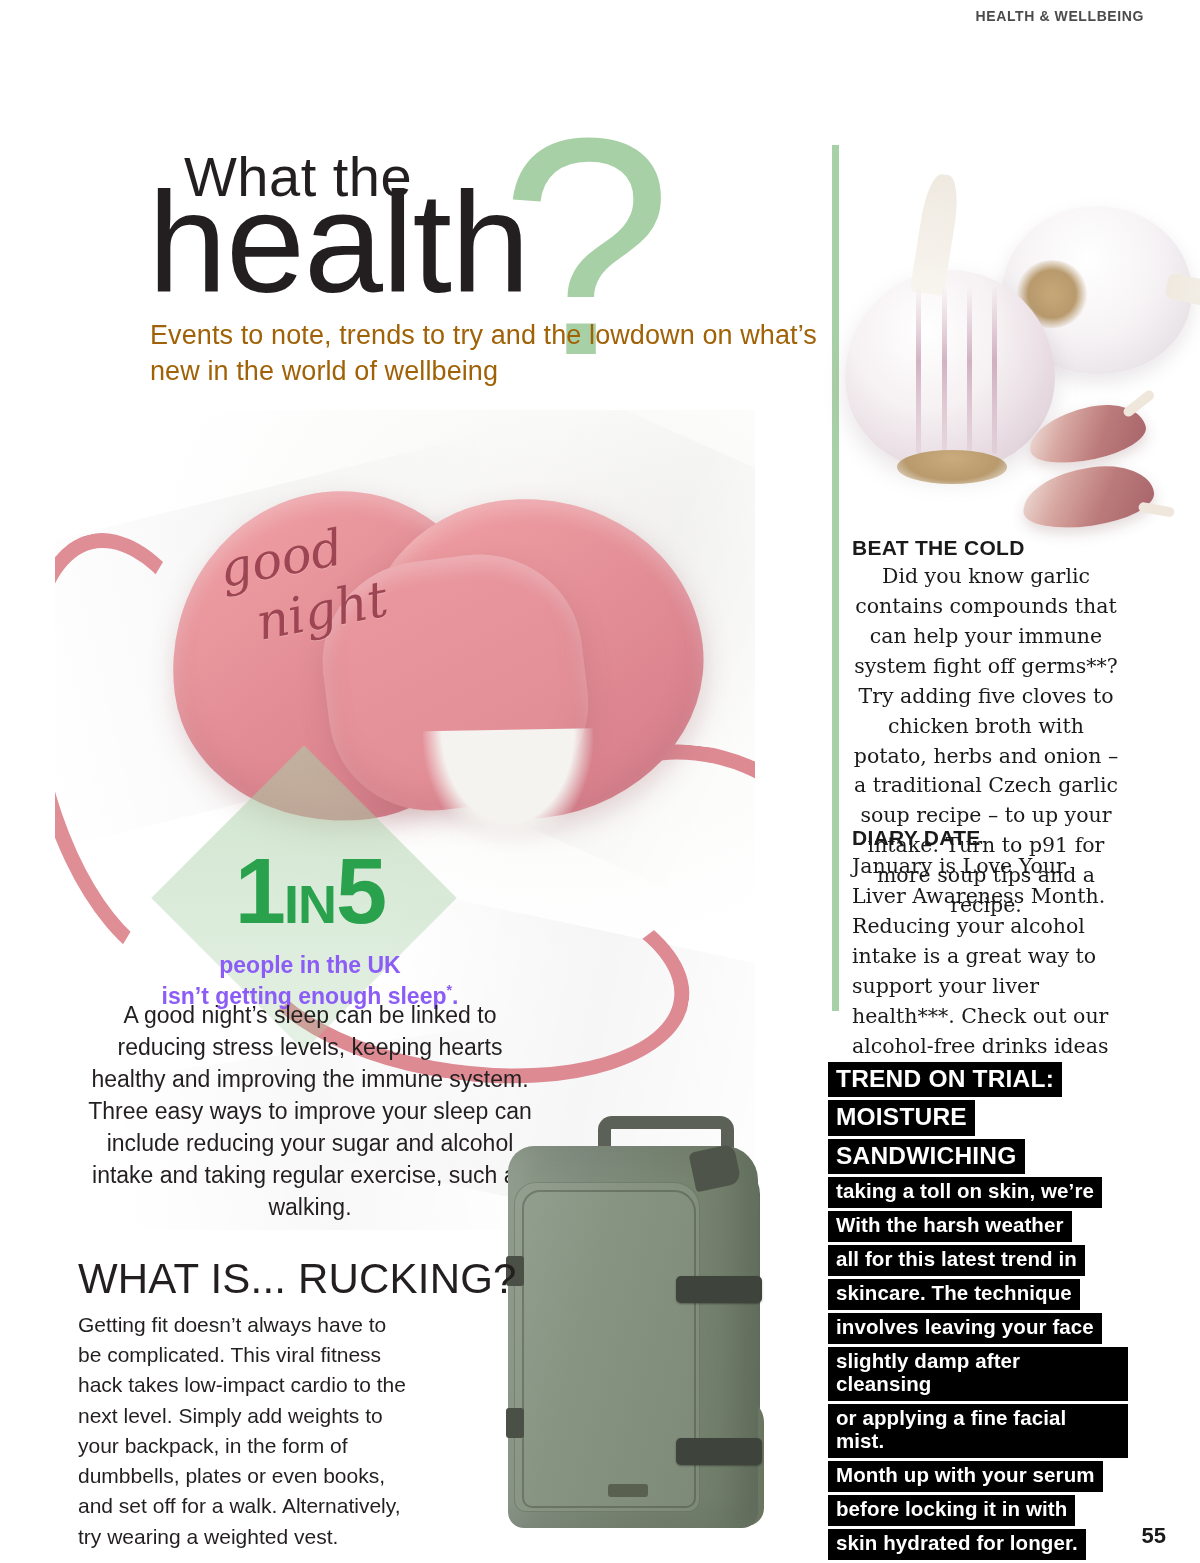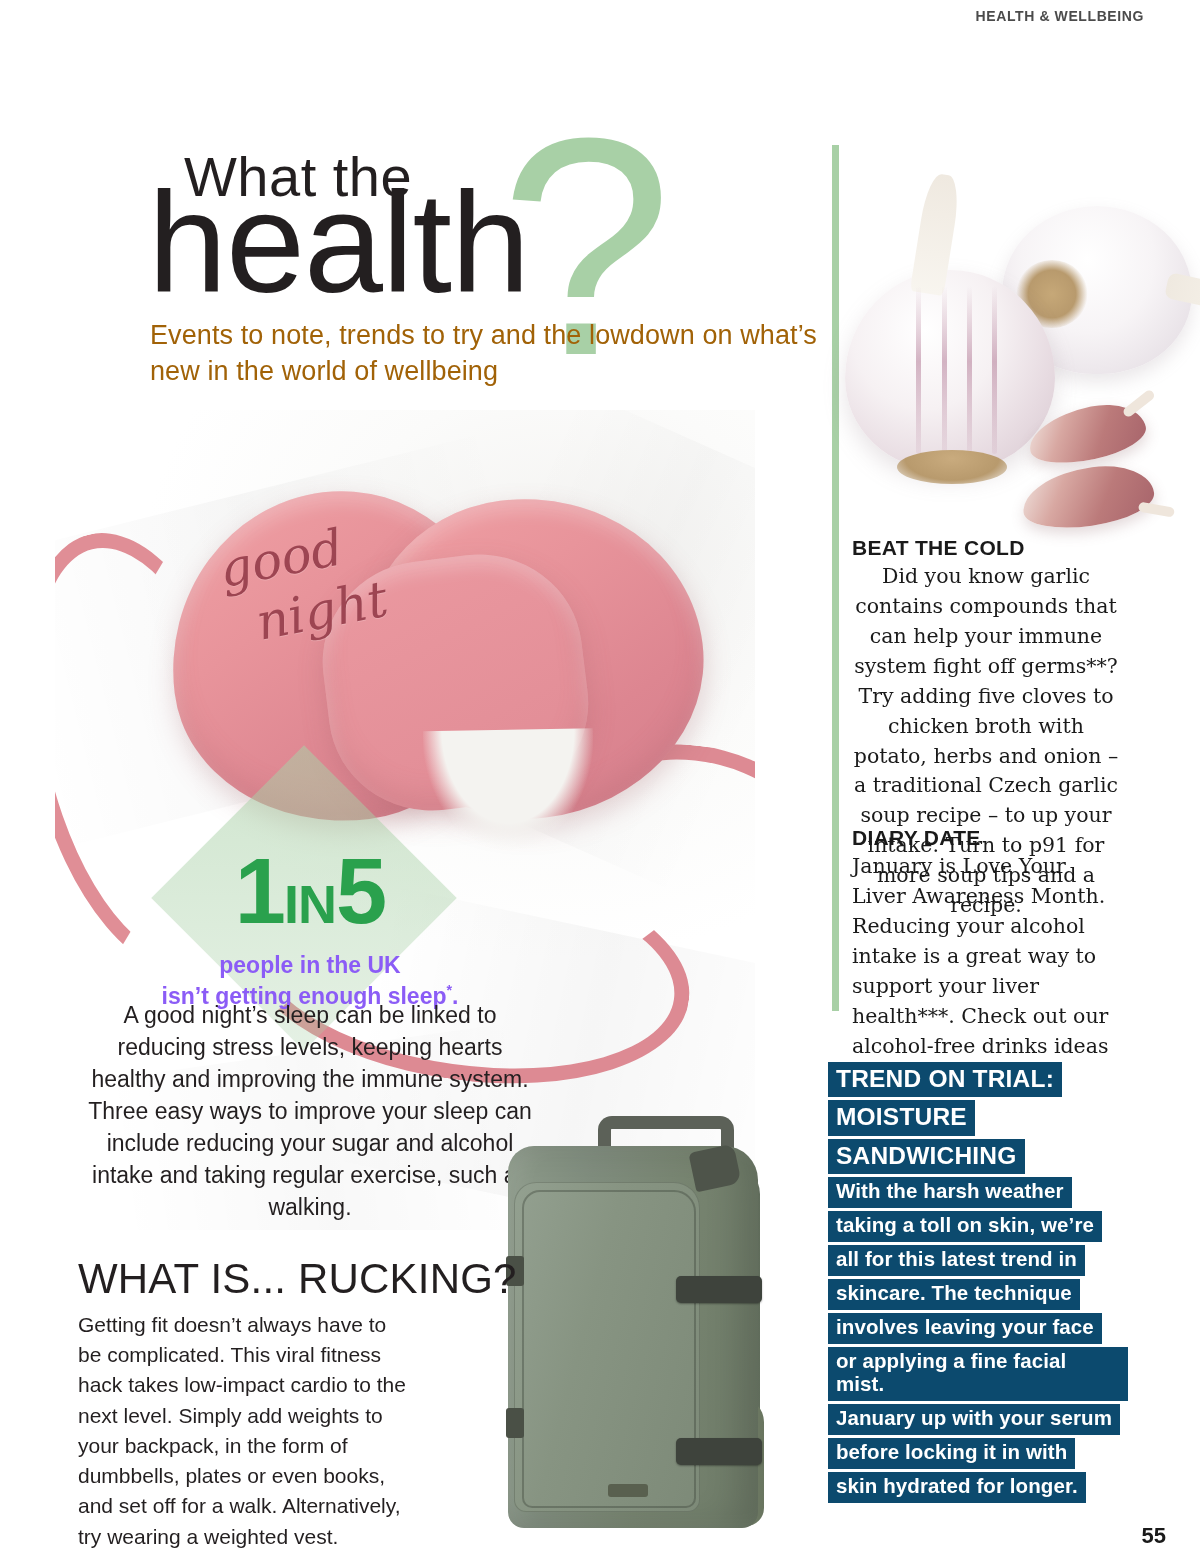--- a/index.html
+++ b/index.html
@@ -245,21 +245,21 @@
     font-size:20.5px; color:#1a1a1a; line-height:1.46;
   }
   #beat-h{top:536px;}
   #beat-b{top:562px;text-align:center;}
   #diary-h{top:826px;}
   #diary-b{top:852px;}
 
   
   .trend{position:absolute; left:828px; top:1062px; width:300px;}
   .trend .ln{
-    display:table; background:#0c4a6e; color:#ffffff;
+    display:table; background:#000000; color:#ffffff;
     padding:3px 8px 5px 8px; margin-bottom:3px;
     font-weight:bold; line-height:1.12;
   }
   .trend .th{font-size:24.5px;letter-spacing:.2px;}
   .trend .tb{font-size:20.5px;letter-spacing:.1px;}
 
   .pageno{
     position:absolute; right:34px; bottom:14px;
     font-size:22px; font-weight:bold; color:#1a1a1a;
   }
@@ -357,27 +357,28 @@
   <div class="rc-h" id="diary-h">DIARY DATE</div>
   <div class="rc-b" id="diary-b">January is Love Your Liver Awareness Month. Reducing your alcohol intake is a great way to support your liver health***. Check out our alcohol-free drinks ideas on p58.</div>
 
   <div class="trend">
     <div id="trend-head">
         <div class="ln th">TREND ON TRIAL:</div>
         <div class="ln th">MOISTURE</div>
         <div class="ln th">SANDWICHING</div>
       </div>
     <div id="trend-body">
+        <div class="ln tb">taking a toll on skin, we’re</div>
         <div class="ln tb">With the harsh weather</div>
-        <div class="ln tb">taking a toll on skin, we’re</div>
         <div class="ln tb">all for this latest trend in</div>
         <div class="ln tb">skincare. The technique</div>
         <div class="ln tb">involves leaving your face</div>
+        <div class="ln tb">slightly damp after cleansing</div>
         <div class="ln tb">or applying a fine facial mist.</div>
-        <div class="ln tb">January up with your serum</div>
+        <div class="ln tb">Month up with your serum</div>
         <div class="ln tb">before locking it in with</div>
         <div class="ln tb">skin hydrated for longer.</div>
       </div>
   </div>
 
   <div class="pageno">55</div>
 
 </div>
 
 </body></html>

